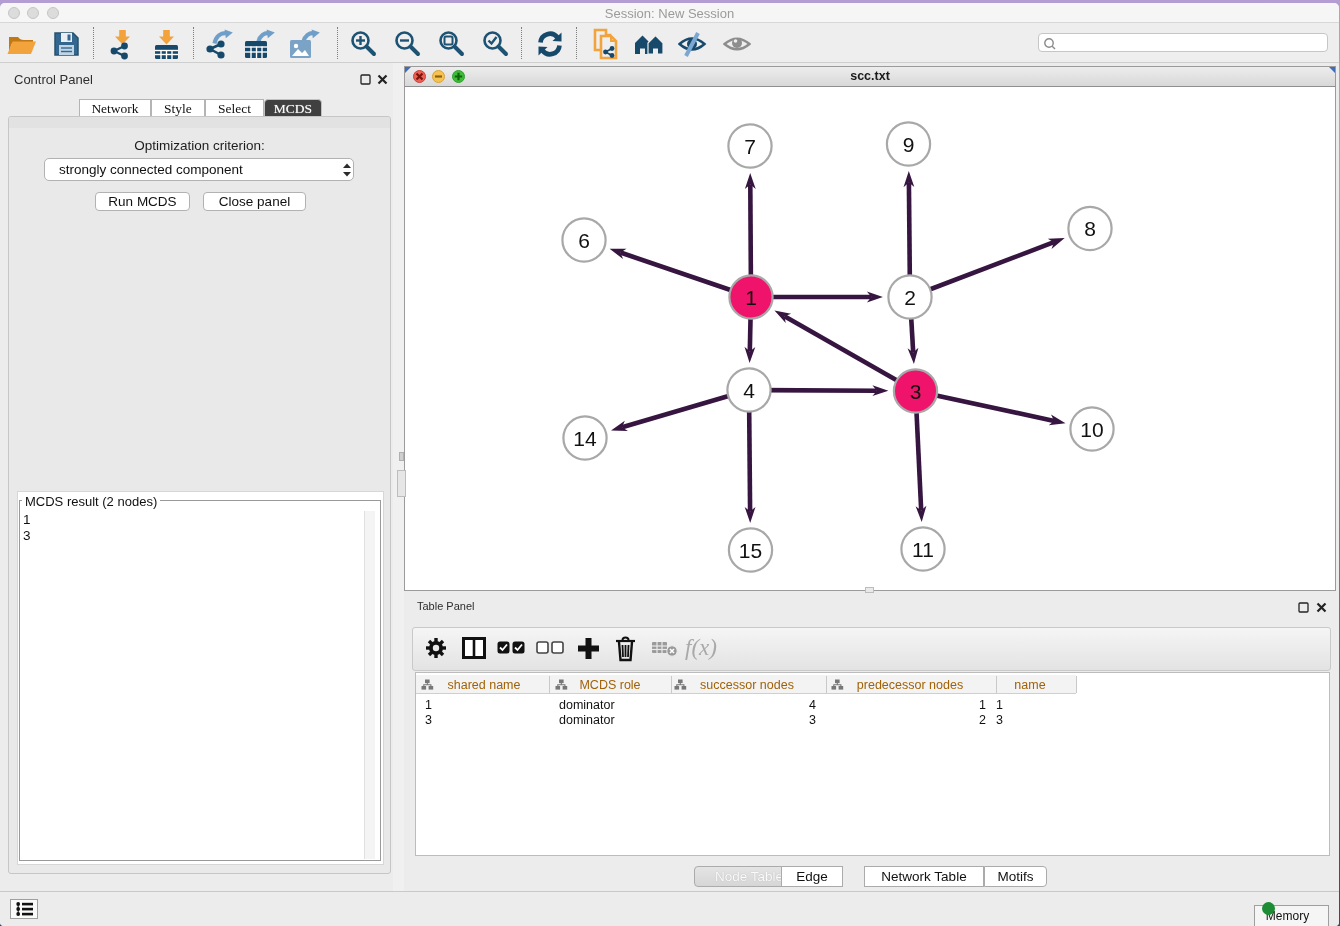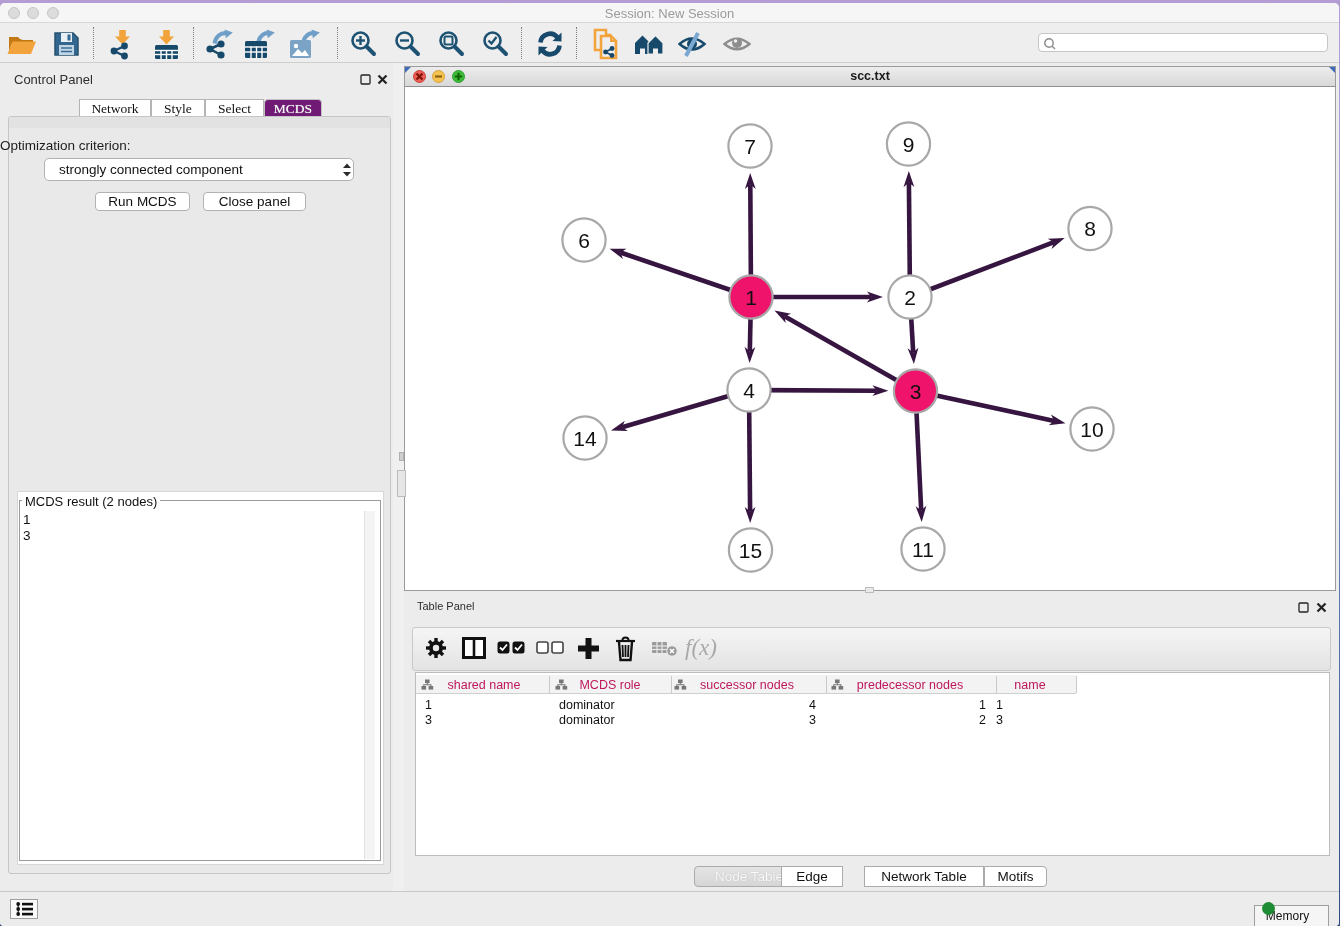--- a/index.html
+++ b/index.html
@@ -36,25 +36,25 @@
   #membtn { position:absolute; left:1254px; top:897px; width:75px; height:23px;
     background:#f5f5f5; border:1px solid #9f9f9f; font-size:12px; color:#111;
     text-align:center; line-height:21px; padding-right:8px;margin-top:8px; }
   #memdot { position:absolute; left:1262px; top:902px; width:13px; height:13px;
     border-radius:50%; background:#1d8c34; }
   
   #cp-title { position:absolute; left:14px; top:72px; font-size:13px; color:#2e2e2e; }
   .tab { position:absolute; top:99px; height:18px; background:#fff;
     border:1px solid #b4b4b4; font-size:13.5px; color:#111; text-align:center;
     line-height:17px;font-family:Liberation Serif, serif; }
-  #tab-mcds { background:#701a75; color:#fafafa; border-radius:4px 4px 0 0;
+  #tab-mcds { background:#404040; color:#fafafa; border-radius:4px 4px 0 0;
     border-color:#c2c2c2; text-shadow:0 0 1px #bbb; }
   #cp-box { position:absolute; left:8px; top:116px; width:383px; height:758px;
     background:#e9e9e9; border:1px solid #c6c6c6; border-radius:3px; }
-  #opt-label { position:absolute; left:0px; top:138px; width:399px; 
+  #opt-label { position:absolute; left:0px; top:138px; width:399px; text-align:center;
     font-size:13.5px; color:#1c1c1c; }
   #dropdown { position:absolute; left:44px; top:158px; width:310px; height:23px;
     background:#fff; border:1px solid #b2b2b2; border-radius:5px;
     font-size:13.5px; color:#111; line-height:21px; padding-left:14px; }
   .btn { position:absolute; top:192px; height:19px; background:#fff;
     border:1px solid #b2b2b2; border-radius:4px; font-size:13.5px; color:#111;
     text-align:center; line-height:17px; }
   #result-outer { position:absolute; left:17px; top:491px; width:367px; height:374px;
     background:#fff; border:1px solid #d7d7d7; }
   #result-box { position:absolute; left:19px; top:500px; width:362px; height:361px;
@@ -76,21 +76,21 @@
   .traffic { position:absolute; top:70px; width:13px; height:13px; border-radius:50%; }
   
   #tp-title { position:absolute; left:417px; top:600px; font-size:11px; color:#2e2e2e; }
   #tp-toolbar { position:absolute; left:412px; top:627px; width:919px; height:44px;
     background:linear-gradient(180deg,#f5f5f5,#e3e3e3); border:1px solid #c9c9c9;
     border-radius:3px; }
   #tp-table { position:absolute; left:415px; top:672px; width:915px; height:184px;
     background:#fff; border:1px solid #bcbcbc; }
   #tp-header { position:absolute; left:416px; top:675px; width:660px; height:19px;
     background:#f3f3f3; border-bottom:1px solid #cfcfcf; }
-  .th { position:absolute; top:678px; font-size:12.5px; color:#be185d; text-align:center; white-space:nowrap; }
+  .th { position:absolute; top:678px; font-size:12.5px; color:#a16207; text-align:center; white-space:nowrap; }
   .thdiv { position:absolute; top:676px; height:17px; width:1px; background:#c9c9c9; }
   .td { position:absolute; font-size:12.5px; color:#111; }
   .btab { position:absolute; top:866px; height:21px; background:#fff;
     border:1px solid #ababab; font-size:13.5px; color:#111; text-align:center;
     line-height:19px; }
   #btab-node { background:linear-gradient(180deg,#e4e4e4,#d6d6d6); color:#fbfbfb;
     border-radius:4px 0 0 4px; text-shadow:0 0 1px #aaa; }
   #btab-motifs { border-radius:0 4px 4px 0; }
 </style>
 </head>

